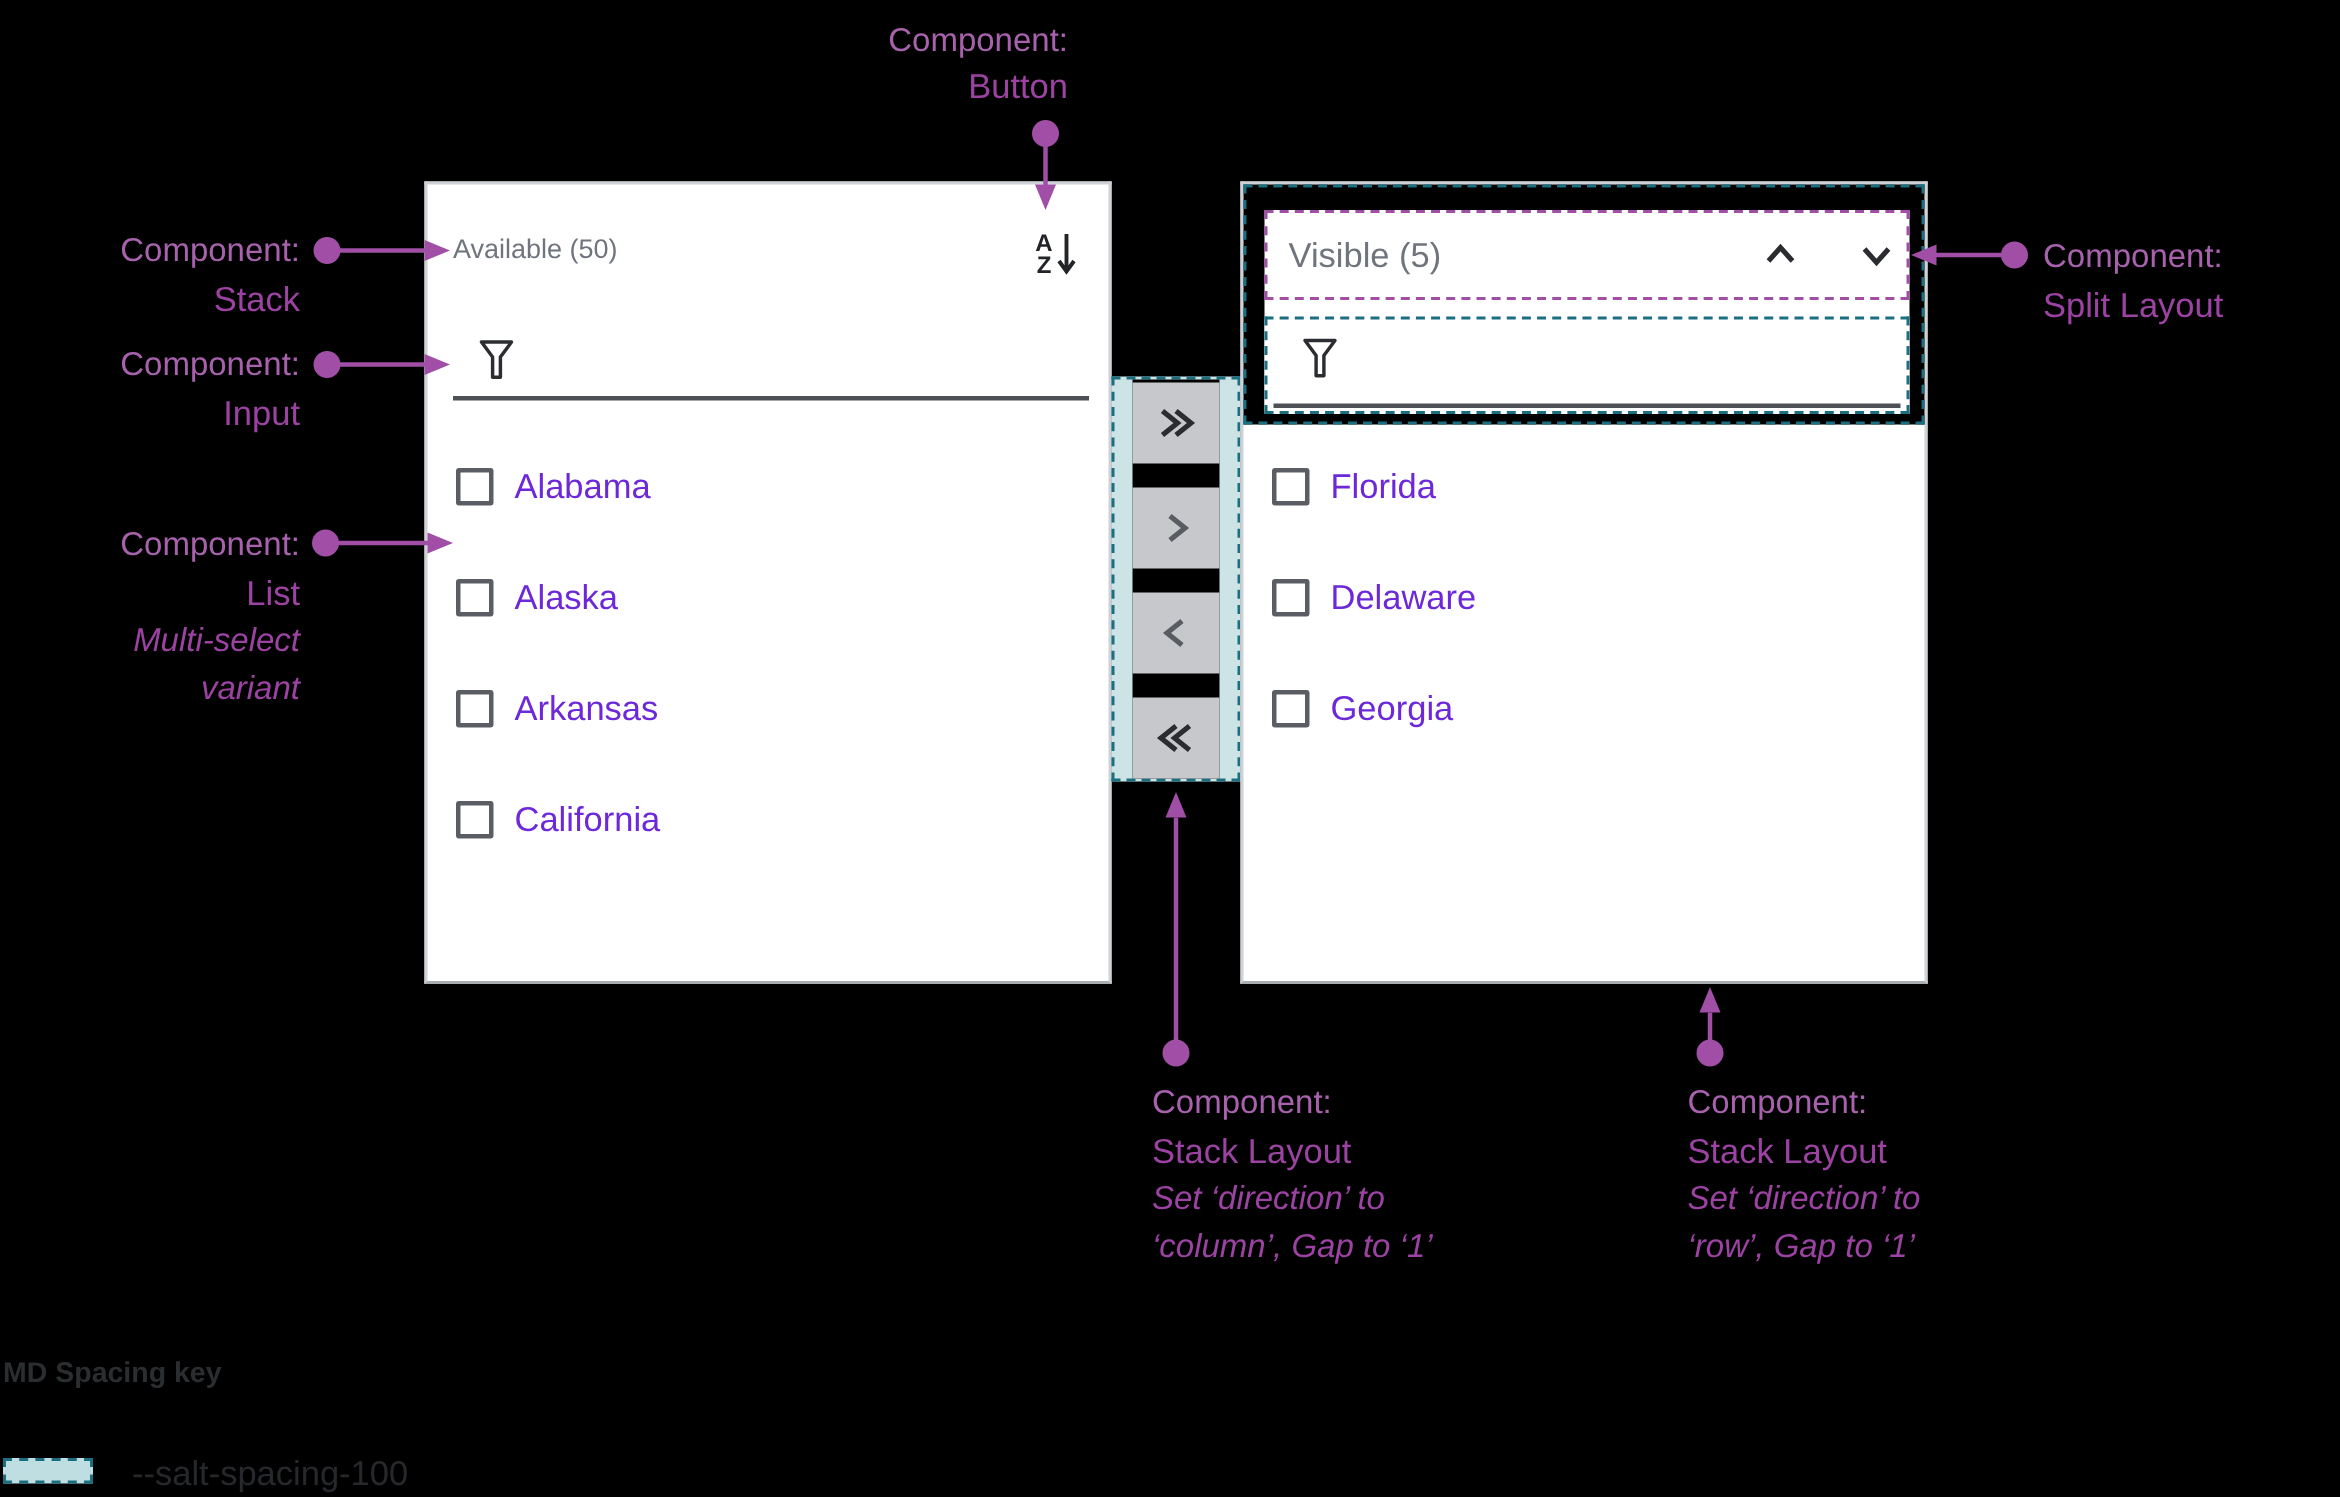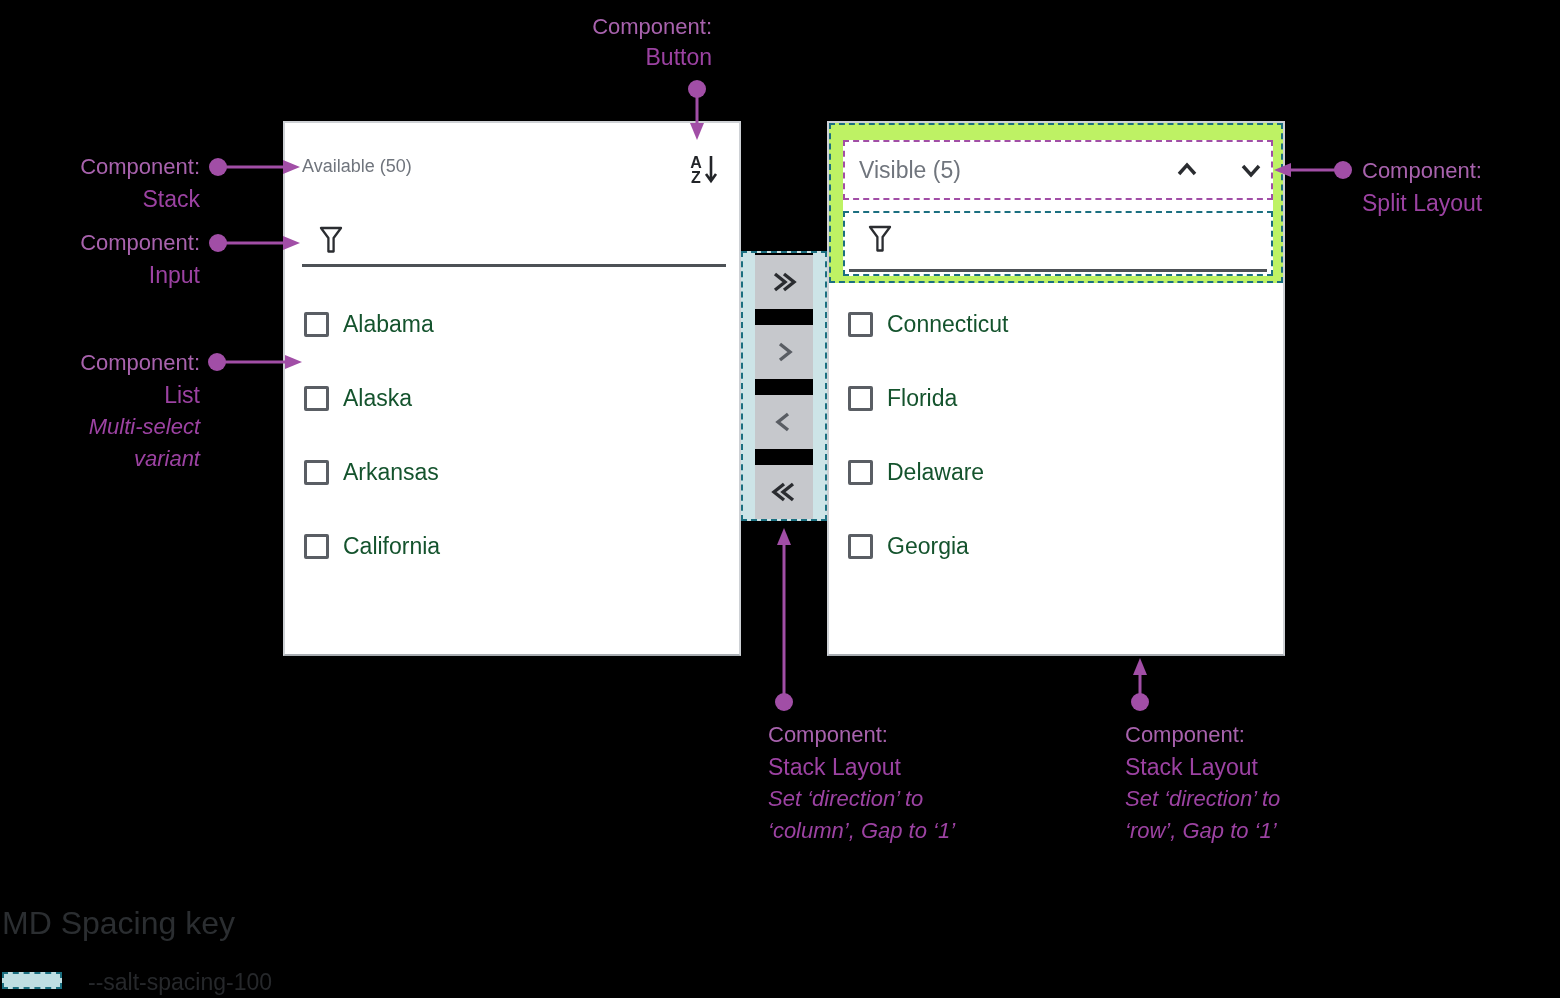--- a/index.html
+++ b/index.html
@@ -10,58 +10,58 @@
   .panel{position:absolute;width:458px;height:535px;background:#fff;
          border:2px solid #ced1d5;border-bottom-color:#a8adb2;box-sizing:border-box;}
   .panel-title{position:absolute;left:17px;top:33px;font-size:18px;color:#70757d;}
 
   .underline{position:absolute;height:3px;background:#4d5156;}
 
   .list{position:absolute;left:0;top:164px;width:100%;}
   .row{height:74px;display:flex;align-items:center;padding-left:19px;box-sizing:border-box;}
   .checkbox{width:25px;height:25px;border:3px solid #5a5e64;border-radius:2px;background:#fff;
             box-sizing:border-box;flex:0 0 auto;}
-  .row-label{margin-left:14px;font-size:23px;color:#14532d;}
+  .row-label{margin-left:14px;font-size:23px;color:#6d28d9;}
 
   .icon-btn{background:transparent;border:none;padding:0;cursor:pointer;display:flex;
             align-items:center;justify-content:center;}
 
   
   .sort-btn{position:absolute;left:399px;top:27px;width:40px;height:40px;}
   .az{display:flex;flex-direction:column;font-size:16px;line-height:15px;font-weight:600;
       color:#222428;margin-right:2px;}
 
   
   .spacing-col{position:absolute;left:741px;top:251px;width:86px;height:270px;
                background:#cde4e7;border:2px dashed #1b6f80;box-sizing:border-box;}
   .btn-col{position:absolute;left:12px;top:0;width:58px;height:100%;background:#000;
            display:flex;flex-direction:column;gap:16px;padding-top:2px;box-sizing:border-box;}
   .transfer-btn{width:58px;height:54px;background:#c6c8cc;border:none;padding:0;cursor:pointer;
                 display:flex;align-items:center;justify-content:center;}
 
   
-  .teal-outer{position:absolute;left:0px;top:0px;width:454px;height:160px;background:#bef264;
+  .teal-outer{position:absolute;left:0px;top:0px;width:454px;height:160px;background:#000000;
               border:2px dashed #1b6f80;box-sizing:border-box;}
   .white-block{position:absolute;left:12px;top:15px;width:430px;height:136px;background:#fff;}
   .split-rect{position:absolute;left:12px;top:15px;width:430px;height:60px;
               border:2px dashed #a14ea6;box-sizing:border-box;display:flex;align-items:center;}
   .split-title{margin-left:14px;font-size:23px;color:#70757d;flex:1 1 auto;}
   .split-btns{display:flex;gap:36px;padding-right:6px;}
   .input-rect{position:absolute;left:12px;top:86px;width:430px;height:65px;background:#fff;
               border:2px dashed #1b6f80;box-sizing:border-box;}
 
   
   .ann{position:absolute;font-size:22px;line-height:32px;color:#a862ad;}
   .ann .b{font-weight:normal;color:#9c42a2;font-size:23px;}
   .ann .i{font-style:italic;color:#9c42a2;}
   .ann.right{text-align:right;}
   .arrow{position:absolute;overflow:visible;}
 
   
-  .legend-title{position:absolute;left:2px;top:905px;font-size:32px;font-weight:normal;color:#2b2e31;}
+  .legend-title{position:absolute;left:2px;top:905px;font-size:19px;font-weight:bold;color:#2b2e31;}
   .legend-swatch{position:absolute;left:2px;top:972px;width:60px;height:17px;background:#bfdee2;
                  border:2px dashed #1b6f80;box-sizing:border-box;}
   .legend-label{position:absolute;left:88px;top:969px;font-size:23px;color:#26282b;}
 </style>
 </head>
 <body>
 
 <div class="canvas">
 
   <div class="panel" style="left:283px;top:121px;">
@@ -152,24 +152,20 @@
         <svg style="position:absolute;left:22px;top:12px;" width="26" height="30" viewBox="0 0 26 30">
           <path d="M3 2 L23 2 L15.6 12 L15.6 25.5 L10.4 25.5 L10.4 12 Z" fill="none" stroke="#2b2d31" stroke-width="2.3" stroke-linejoin="round"></path>
         </svg>
         <div class="underline" style="left:4px;bottom:2px;width:418px;"></div>
       </div>
     </div>
 
     <div class="list">
       <div class="row">
         <span class="checkbox"></span>
-        <span class="row-label">Connecticut</span>
-      </div>
-      <div class="row">
-        <span class="checkbox"></span>
         <span class="row-label">Florida</span>
       </div>
       <div class="row">
         <span class="checkbox"></span>
         <span class="row-label">Delaware</span>
       </div>
       <div class="row">
         <span class="checkbox"></span>
         <span class="row-label">Georgia</span>
       </div>

